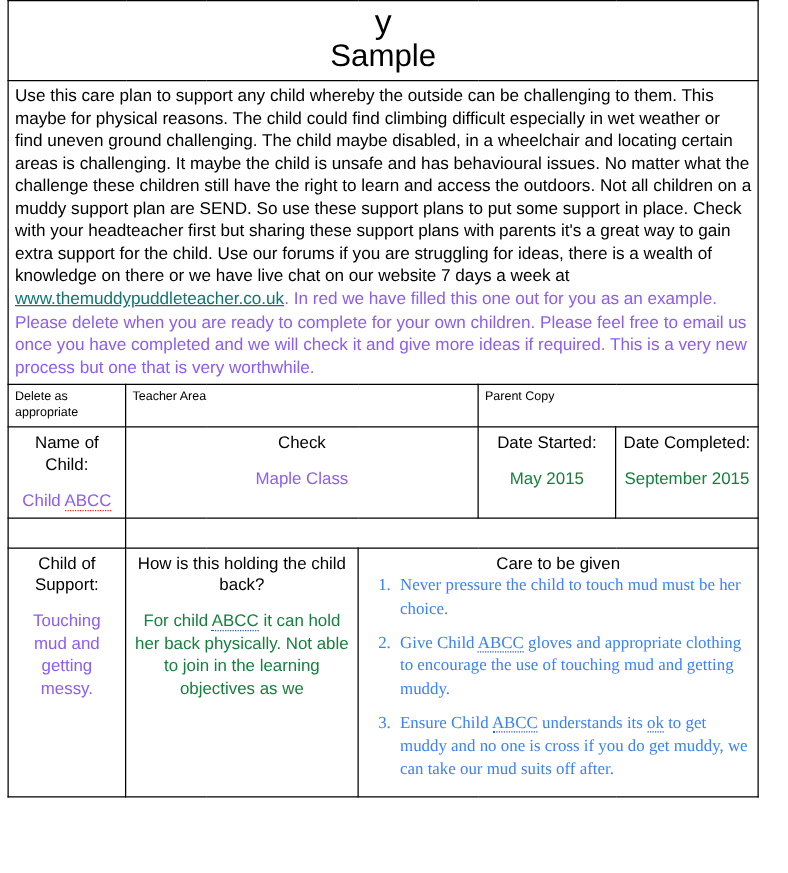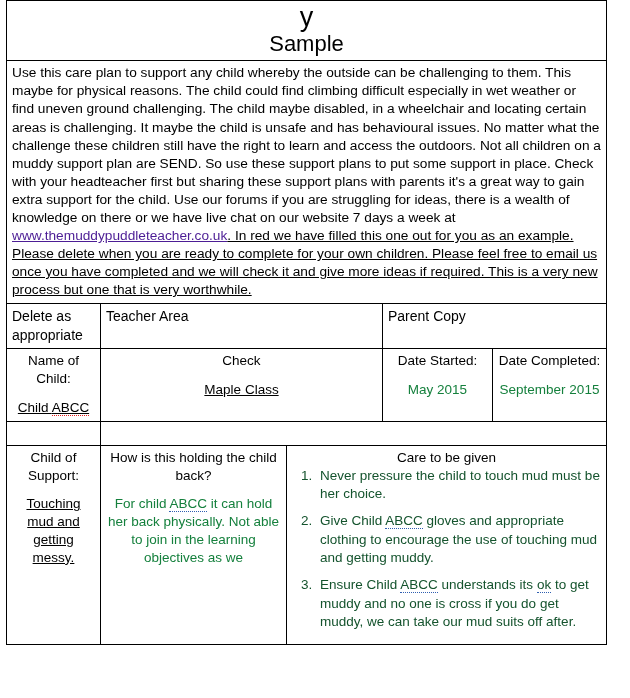--- a/index.html
+++ b/index.html
@@ -36,62 +36,62 @@
   .title-cell {
     text-align: center;
     border-bottom: 1px solid #000000;
   }
   .title-line1 {
     font-size: 27px;
     line-height: 1.0;
     display: block;
   }
   .title-line2 {
-    font-size: 22px;
+    font-size: 25px;
     line-height: 1.15;
     display: block;
   }
   .intro {
     font-size: 13.7px;
     line-height: 1.45;
     padding: 5px 6px 7px 6px;
   }
   .intro a {
-    color: #4c1d95;
+    color: #0f766e;
     text-decoration: underline;
   }
   .red {
-    color: #000000;
-    text-decoration: underline;
+    color: #8b5cf6;
   }
   .blue {
     color: #15803d;
   }
   .abbr {
     border-bottom: 1px dotted #e8221e;
   }
   .abbr-blue {
     border-bottom: 1px dotted #2f5fb0;
   }
   .header-label {
-    font-size: 14px;
+    font-size: 10px;
   }
   .spacer-row td {
     height: 16px;
     padding: 0;
   }
   ol.care {
     margin: 0;
     padding-left: 24px;
   }
   ol.care li {
-    color: #14532d;
+    color: #3b82f6;
     margin-bottom: 9px;
     line-height: 1.36;
     padding-left: 4px;
+    font-family: Liberation Serif, serif;
   }
   .nm {
     margin-top: 11px;
     display: block;
   }
   .cellblock {
     display: block;
     text-align: center;
   }
 </style>

